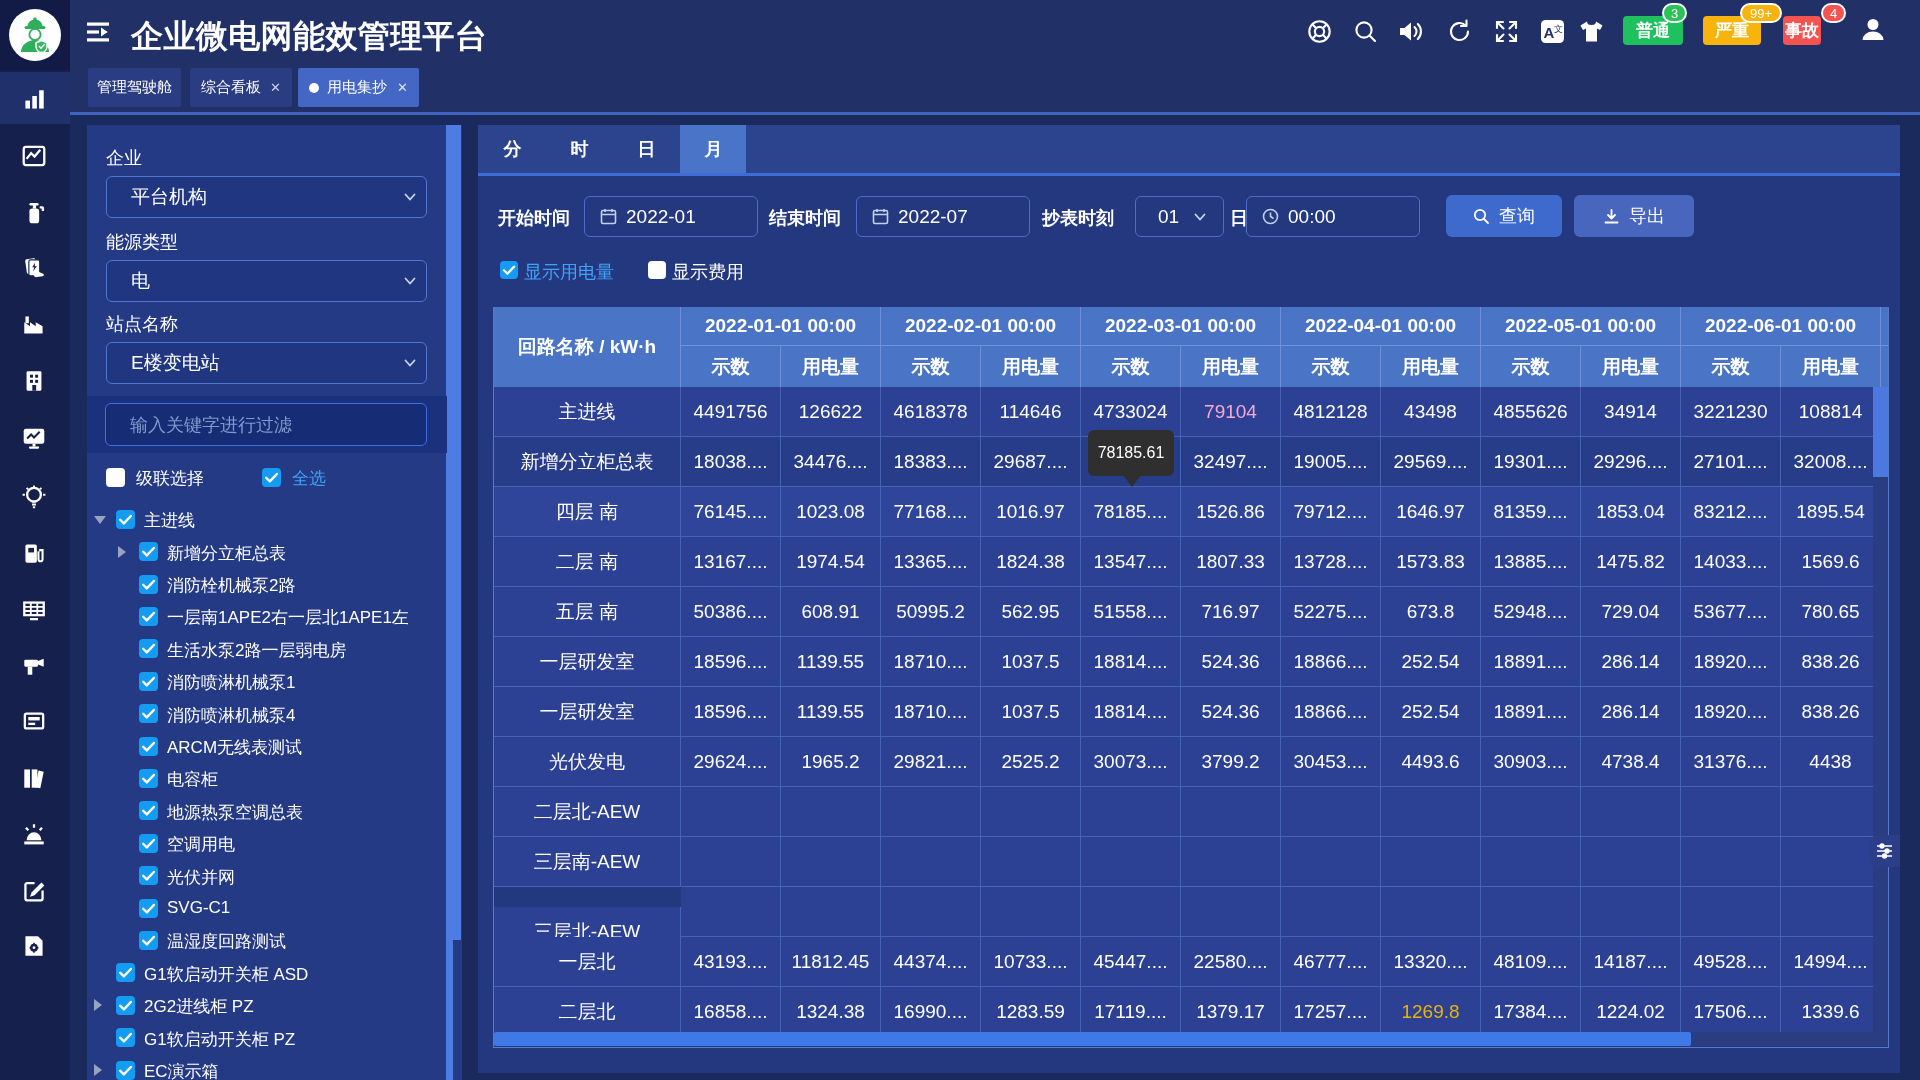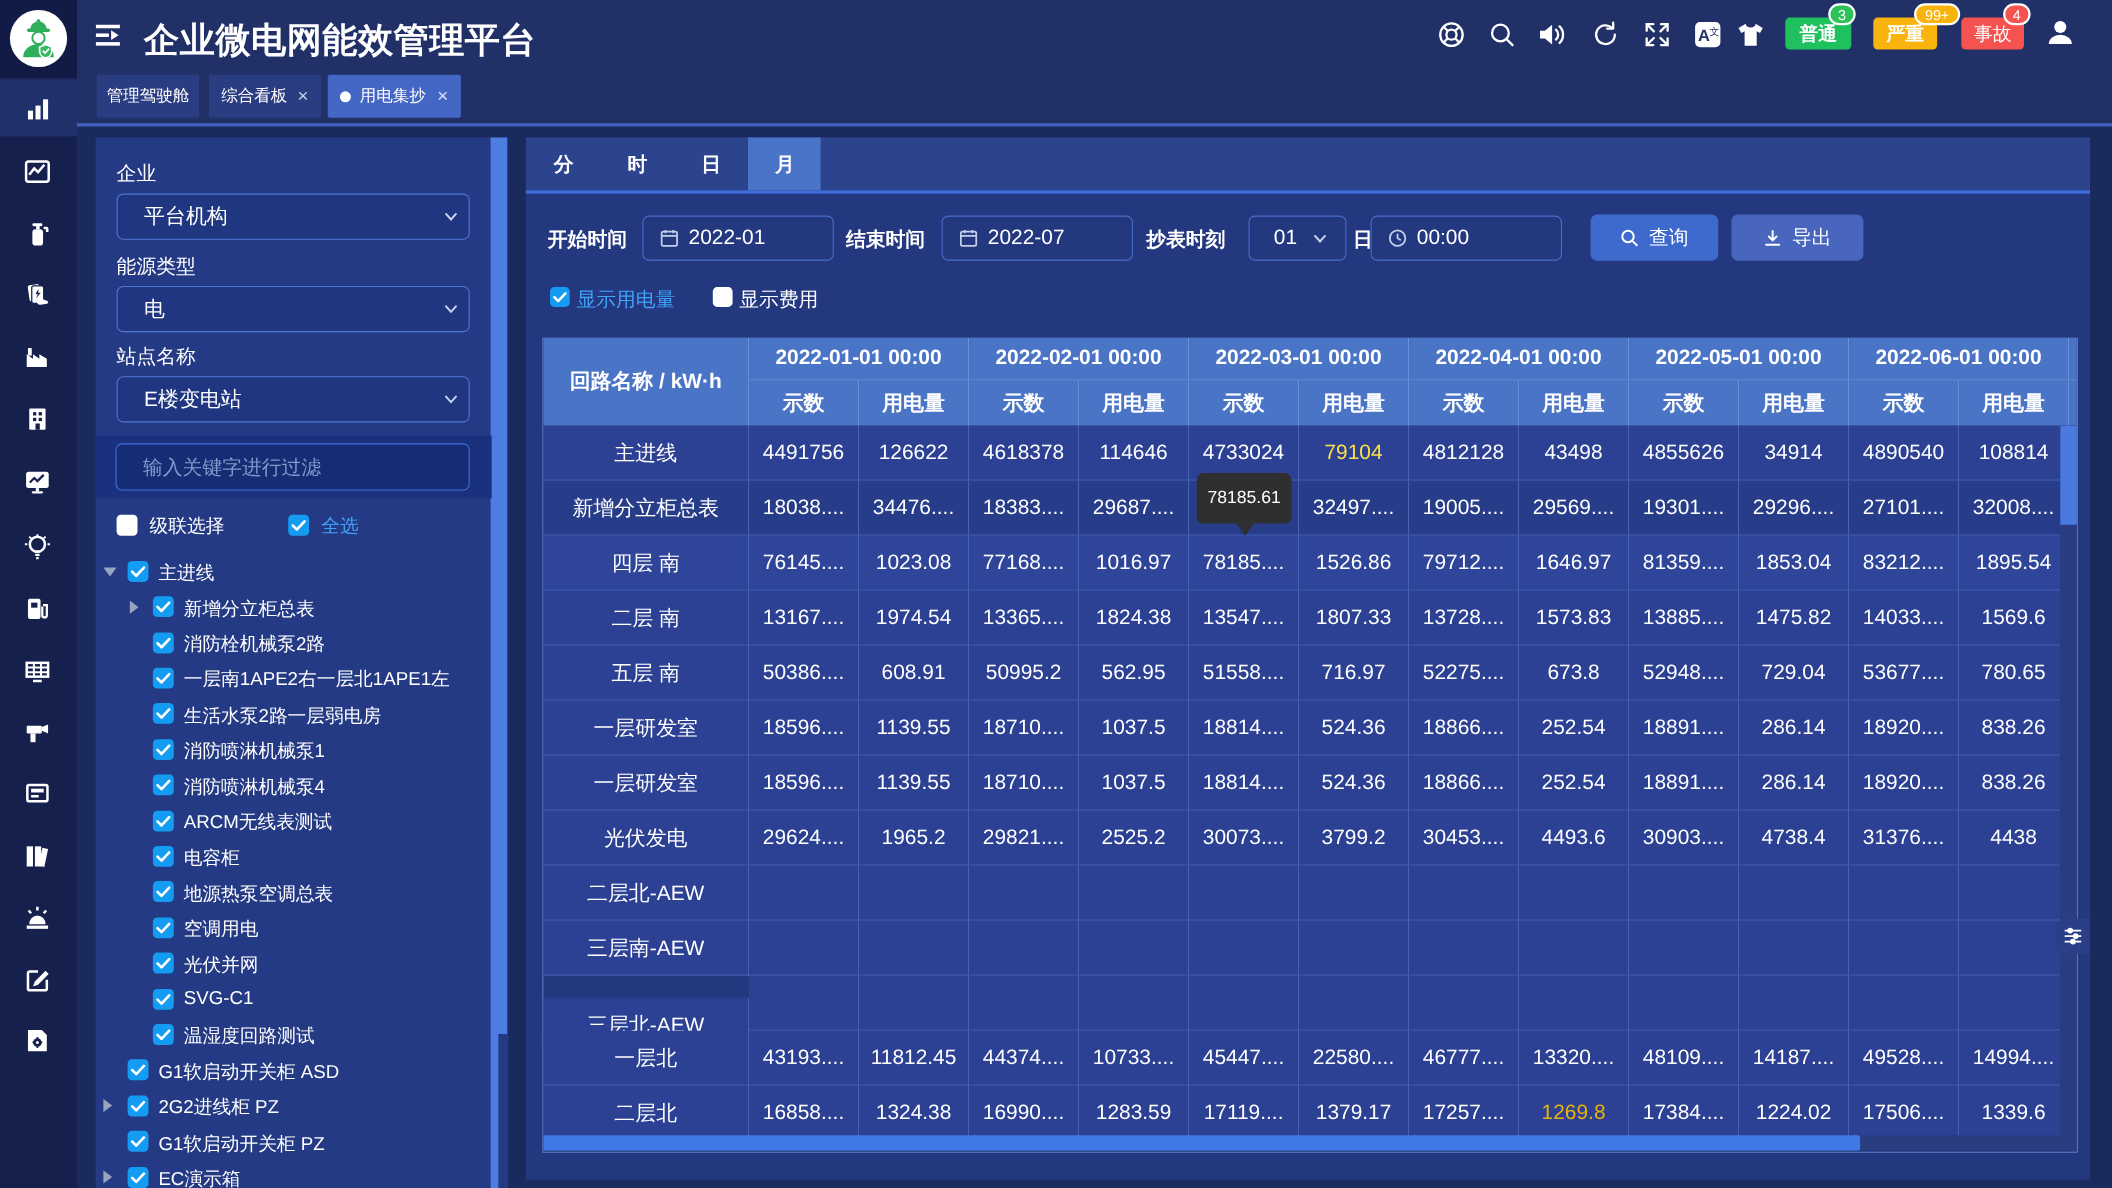--- a/index.html
+++ b/index.html
@@ -59,21 +59,21 @@
 <svg class="hic" style="left:1539px;top:18px" width="27" height="27" viewBox="0 0 27 27">
 <rect x="2" y="2" width="23" height="23" rx="4.5" fill="#fff"></rect>
 <text x="10" y="19.5" font-size="15" font-weight="bold" fill="#213167" text-anchor="middle" font-family="Liberation Sans">A</text>
 <text x="19.5" y="13.5" font-size="9" fill="#213167" text-anchor="middle">文</text>
 </svg>
 <svg class="hic" style="left:1578px;top:18px" width="27" height="27" viewBox="0 0 27 27">
 <path d="M9 3.5 L2.5 7.5 5 12 8 10.5 V23.5 H19 V10.5 L22 12 24.5 7.5 18 3.5 a4.5 3.6 0 0 1 -9 0 z" fill="#fff"></path>
 </svg>
 <div class="abs" style="left:1623px;top:16px;width:60px;height:29px;background:#1fc15f;border-radius:4px;color:#fff;font-size:17px;font-weight:600;display:flex;align-items:center;justify-content:center">普通</div>
 <div class="abs" style="left:1703px;top:16px;width:58px;height:29px;background:#f8b40c;border-radius:4px;color:#fff;font-size:17px;font-weight:600;display:flex;align-items:center;justify-content:center">严重</div>
-<div class="abs" style="left:1783px;top:16px;width:57px;height:29px;background:#f4534f;border-radius:4px;color:#fff;font-size:17px;font-weight:400;display:flex;align-items:center;justify-content:center">事故</div>
+<div class="abs" style="left:1783px;top:16px;width:38px;height:29px;background:#f4534f;border-radius:4px;color:#fff;font-size:17px;font-weight:700;display:flex;align-items:center;justify-content:center">事故</div>
 <div class="abs" style="left:1662px;top:3px;width:25px;height:20px;background:#2dc258;border:2px solid #fff;border-radius:11px;color:#fff;font-size:13px;display:flex;align-items:center;justify-content:center;z-index:5">3</div>
 <div class="abs" style="left:1740px;top:3px;width:42px;height:20px;background:#f8b40c;border:2px solid #fff;border-radius:11px;color:#fff;font-size:13px;display:flex;align-items:center;justify-content:center;z-index:5">99+</div>
 <div class="abs" style="left:1821px;top:3px;width:25px;height:20px;background:#f4534f;border:2px solid #fff;border-radius:11px;color:#fff;font-size:13px;display:flex;align-items:center;justify-content:center;z-index:5">4</div>
 <svg class="abs" style="left:1859px;top:15px" width="28" height="28" viewBox="0 0 28 28">
 <circle cx="14" cy="9.5" r="5.5" fill="#fff"></circle>
 <path d="M3.5 25 a10.5 8.5 0 0 1 21 0 z" fill="#fff"></path>
 </svg>
 <div class="abs" style="left:88px;top:68px;width:93px;height:39px;background:#2a3d82;border-radius:2px;color:#fff;font-size:15px;display:flex;align-items:center;justify-content:center">管理驾驶舱</div>
 <div class="abs" style="left:190px;top:68px;width:102px;height:39px;background:#2a3d82;border-radius:2px;color:#fff;font-size:15px;display:flex;align-items:center;justify-content:center">综合看板<span style="color:#c9d3ee;font-size:13px;margin-left:9px">✕</span></div>
 <div class="abs" style="left:298px;top:68px;width:121px;height:39px;background:#4466c4;border-radius:2px;color:#fff;font-size:15px;display:flex;align-items:center;justify-content:center"><span style="width:10px;height:10px;border-radius:50%;background:#fff;margin-right:8px"></span>用电集抄<span style="color:#dde4f5;font-size:13px;margin-left:10px">✕</span></div>
@@ -378,26 +378,26 @@
 <div class="abs" style="left:1387px;top:39px;width:100px;height:41px;background:#4a74c6;border-right:1px solid #6e90d8;color:#fff;font-size:19px;font-weight:700;display:flex;align-items:center;justify-content:center">示数</div>
 
 </div>
 <div class="abs" style="left:494px;top:387px;width:1379px;height:650px;overflow:hidden">
 <div class="abs" style="left:0;top:0px;width:187px;height:50px;background:#2c4193;border-right:1px solid #4763b4;border-bottom:1px solid #4763b4;color:#fff;font-size:19px;display:flex;align-items:center;justify-content:center;white-space:nowrap">主进线</div>
 <div class="abs" style="left:187px;top:0px;width:100px;height:50px;background:#2c4193;border-right:1px solid #4763b4;border-bottom:1px solid #4763b4;color:#fff;font-size:19px;display:flex;align-items:center;justify-content:center;white-space:nowrap">4491756</div>
 <div class="abs" style="left:287px;top:0px;width:100px;height:50px;background:#2c4193;border-right:1px solid #4763b4;border-bottom:1px solid #4763b4;color:#fff;font-size:19px;display:flex;align-items:center;justify-content:center;white-space:nowrap">126622</div>
 <div class="abs" style="left:387px;top:0px;width:100px;height:50px;background:#2c4193;border-right:1px solid #4763b4;border-bottom:1px solid #4763b4;color:#fff;font-size:19px;display:flex;align-items:center;justify-content:center;white-space:nowrap">4618378</div>
 <div class="abs" style="left:487px;top:0px;width:100px;height:50px;background:#2c4193;border-right:1px solid #4763b4;border-bottom:1px solid #4763b4;color:#fff;font-size:19px;display:flex;align-items:center;justify-content:center;white-space:nowrap">114646</div>
 <div class="abs" style="left:587px;top:0px;width:100px;height:50px;background:#2c4193;border-right:1px solid #4763b4;border-bottom:1px solid #4763b4;color:#fff;font-size:19px;display:flex;align-items:center;justify-content:center;white-space:nowrap">4733024</div>
-<div class="abs" style="left:687px;top:0px;width:100px;height:50px;background:#2c4193;border-right:1px solid #4763b4;border-bottom:1px solid #4763b4;color:#fde047;font-size:19px;display:flex;align-items:center;justify-content:center;white-space:nowrap">79104</div>
+<div class="abs" style="left:687px;top:0px;width:100px;height:50px;background:#2c4193;border-right:1px solid #4763b4;border-bottom:1px solid #4763b4;color:#f9a8d4;font-size:19px;display:flex;align-items:center;justify-content:center;white-space:nowrap">79104</div>
 <div class="abs" style="left:787px;top:0px;width:100px;height:50px;background:#2c4193;border-right:1px solid #4763b4;border-bottom:1px solid #4763b4;color:#fff;font-size:19px;display:flex;align-items:center;justify-content:center;white-space:nowrap">4812128</div>
 <div class="abs" style="left:887px;top:0px;width:100px;height:50px;background:#2c4193;border-right:1px solid #4763b4;border-bottom:1px solid #4763b4;color:#fff;font-size:19px;display:flex;align-items:center;justify-content:center;white-space:nowrap">43498</div>
 <div class="abs" style="left:987px;top:0px;width:100px;height:50px;background:#2c4193;border-right:1px solid #4763b4;border-bottom:1px solid #4763b4;color:#fff;font-size:19px;display:flex;align-items:center;justify-content:center;white-space:nowrap">4855626</div>
 <div class="abs" style="left:1087px;top:0px;width:100px;height:50px;background:#2c4193;border-right:1px solid #4763b4;border-bottom:1px solid #4763b4;color:#fff;font-size:19px;display:flex;align-items:center;justify-content:center;white-space:nowrap">34914</div>
-<div class="abs" style="left:1187px;top:0px;width:100px;height:50px;background:#2c4193;border-right:1px solid #4763b4;border-bottom:1px solid #4763b4;color:#fff;font-size:19px;display:flex;align-items:center;justify-content:center;white-space:nowrap">4890540</div>
+<div class="abs" style="left:1187px;top:0px;width:100px;height:50px;background:#2c4193;border-right:1px solid #4763b4;border-bottom:1px solid #4763b4;color:#fff;font-size:19px;display:flex;align-items:center;justify-content:center;white-space:nowrap">3221230</div>
 <div class="abs" style="left:1287px;top:0px;width:100px;height:50px;background:#2c4193;border-right:1px solid #4763b4;border-bottom:1px solid #4763b4;color:#fff;font-size:19px;display:flex;align-items:center;justify-content:center;white-space:nowrap">108814</div>
 <div class="abs" style="left:0;top:50px;width:187px;height:50px;background:#273d89;border-right:1px solid #4763b4;border-bottom:1px solid #4763b4;color:#fff;font-size:19px;display:flex;align-items:center;justify-content:center;white-space:nowrap">新增分立柜总表</div>
 <div class="abs" style="left:187px;top:50px;width:100px;height:50px;background:#273d89;border-right:1px solid #4763b4;border-bottom:1px solid #4763b4;color:#fff;font-size:19px;display:flex;align-items:center;justify-content:center;white-space:nowrap">18038....</div>
 <div class="abs" style="left:287px;top:50px;width:100px;height:50px;background:#273d89;border-right:1px solid #4763b4;border-bottom:1px solid #4763b4;color:#fff;font-size:19px;display:flex;align-items:center;justify-content:center;white-space:nowrap">34476....</div>
 <div class="abs" style="left:387px;top:50px;width:100px;height:50px;background:#273d89;border-right:1px solid #4763b4;border-bottom:1px solid #4763b4;color:#fff;font-size:19px;display:flex;align-items:center;justify-content:center;white-space:nowrap">18383....</div>
 <div class="abs" style="left:487px;top:50px;width:100px;height:50px;background:#273d89;border-right:1px solid #4763b4;border-bottom:1px solid #4763b4;color:#fff;font-size:19px;display:flex;align-items:center;justify-content:center;white-space:nowrap">29687....</div>
 <div class="abs" style="left:587px;top:50px;width:100px;height:50px;background:#273d89;border-right:1px solid #4763b4;border-bottom:1px solid #4763b4;color:#fff;font-size:19px;display:flex;align-items:center;justify-content:center;white-space:nowrap"></div>
 <div class="abs" style="left:687px;top:50px;width:100px;height:50px;background:#273d89;border-right:1px solid #4763b4;border-bottom:1px solid #4763b4;color:#fff;font-size:19px;display:flex;align-items:center;justify-content:center;white-space:nowrap">32497....</div>
 <div class="abs" style="left:787px;top:50px;width:100px;height:50px;background:#273d89;border-right:1px solid #4763b4;border-bottom:1px solid #4763b4;color:#fff;font-size:19px;display:flex;align-items:center;justify-content:center;white-space:nowrap">19005....</div>
 <div class="abs" style="left:887px;top:50px;width:100px;height:50px;background:#273d89;border-right:1px solid #4763b4;border-bottom:1px solid #4763b4;color:#fff;font-size:19px;display:flex;align-items:center;justify-content:center;white-space:nowrap">29569....</div>

